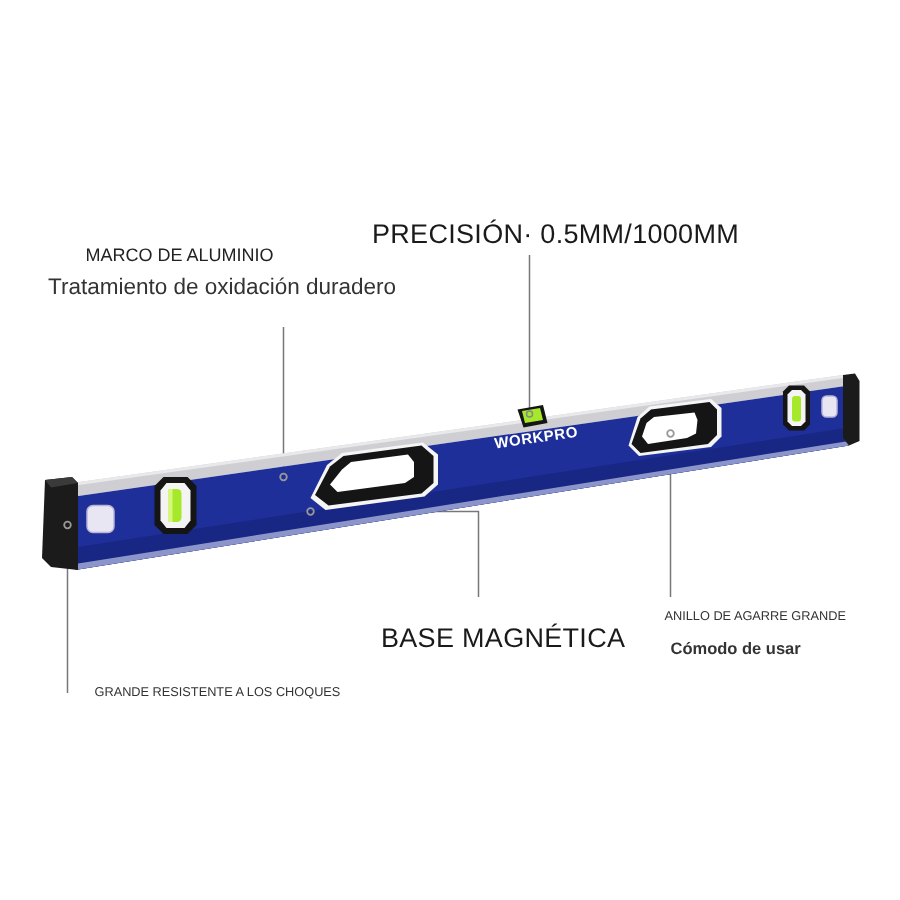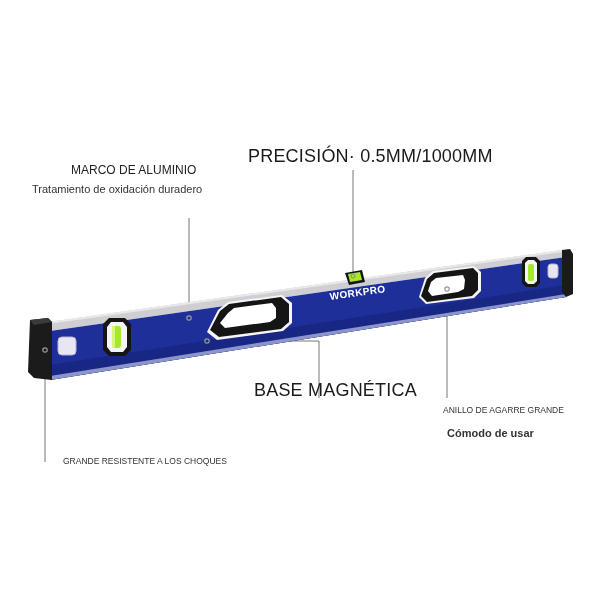--- a/index.html
+++ b/index.html
@@ -1,20 +1,20 @@
 <!DOCTYPE html>
 <html><head>
 <meta charset="utf-8">
 <style>
   html, body { margin:0; padding:0; background:#ffffff; }
   body { width:600px; height:600px; position:relative; overflow:hidden; font-family:"Liberation Sans", sans-serif; color:#222; }
   .abs { position:absolute; white-space:nowrap; }
   .t-big { font-size:18px; letter-spacing:0.2px; color:#1a1a1a;text-align:right; }
   .t-mid { font-size:12px; color:#222; }
-  .t-small { font-size:11px; color:#333; }
+  .t-small { font-size:15px; color:#333; }
   .t-sub { font-size:11px; color:#333;font-weight:bold; }
   svg.stage { position:absolute; left:0; top:0; }
 </style>
 </head>
 <body>
 
 <svg class="stage" width="600" height="600" viewBox="0 0 600 600">
 
   <g stroke="#777" stroke-width="1" fill="none">
     <line x1="189" y1="218" x2="189" y2="318"></line>
@@ -76,21 +76,21 @@
     <circle cx="207" cy="341" r="2.2"></circle>
     <circle cx="447" cy="289" r="2.2"></circle>
     <circle cx="45" cy="350" r="2.2"></circle>
   </g>
 </svg>
 
 <div class="abs" style="left:329px; top:291px; font-size:10px; font-weight:bold; color:#ffffff; letter-spacing:0.4px; transform:rotate(-8deg); transform-origin:left top;">WORKPRO</div>
 
 <div class="abs t-big" style="left:248px; top:146px;">PRECISIÓN· 0.5MM/1000MM</div>
 
-<div class="abs t-mid" style="left:57px; top:163px;margin-left:14px;">MARCO DE ALUMINIO</div>
+<div class="abs t-mid" style="left:57px; top:163px;">MARCO DE ALUMINIO</div>
 <div class="abs t-small" style="left:32px; top:183px;">Tratamiento de oxidación duradero</div>
 
-<div class="abs t-big" style="left:254px; top:380px;">BASE MAGNÉTICA</div>
+<div class="abs t-big" style="left:254px; top:415px;">BASE MAGNÉTICA</div>
 
 <div class="abs t-small" style="left:443px; top:405px; font-size:8.5px;">ANILLO DE AGARRE GRANDE</div>
 <div class="abs t-sub" style="left:447px; top:427px;">Cómodo de usar</div>
 
 <div class="abs t-small" style="left:63px; top:456px; font-size:8.5px;">GRANDE RESISTENTE A LOS CHOQUES</div>
 
 </body></html>

